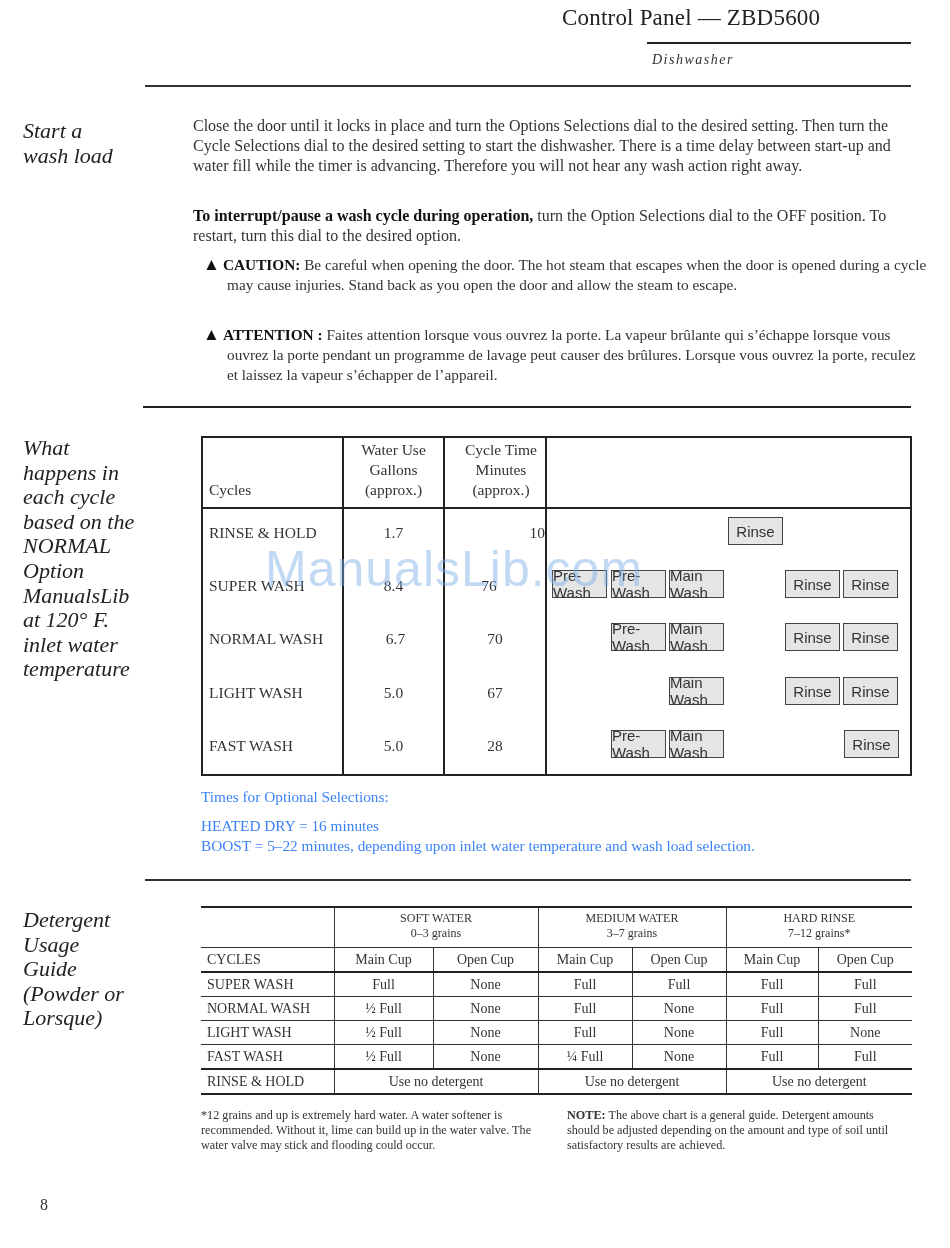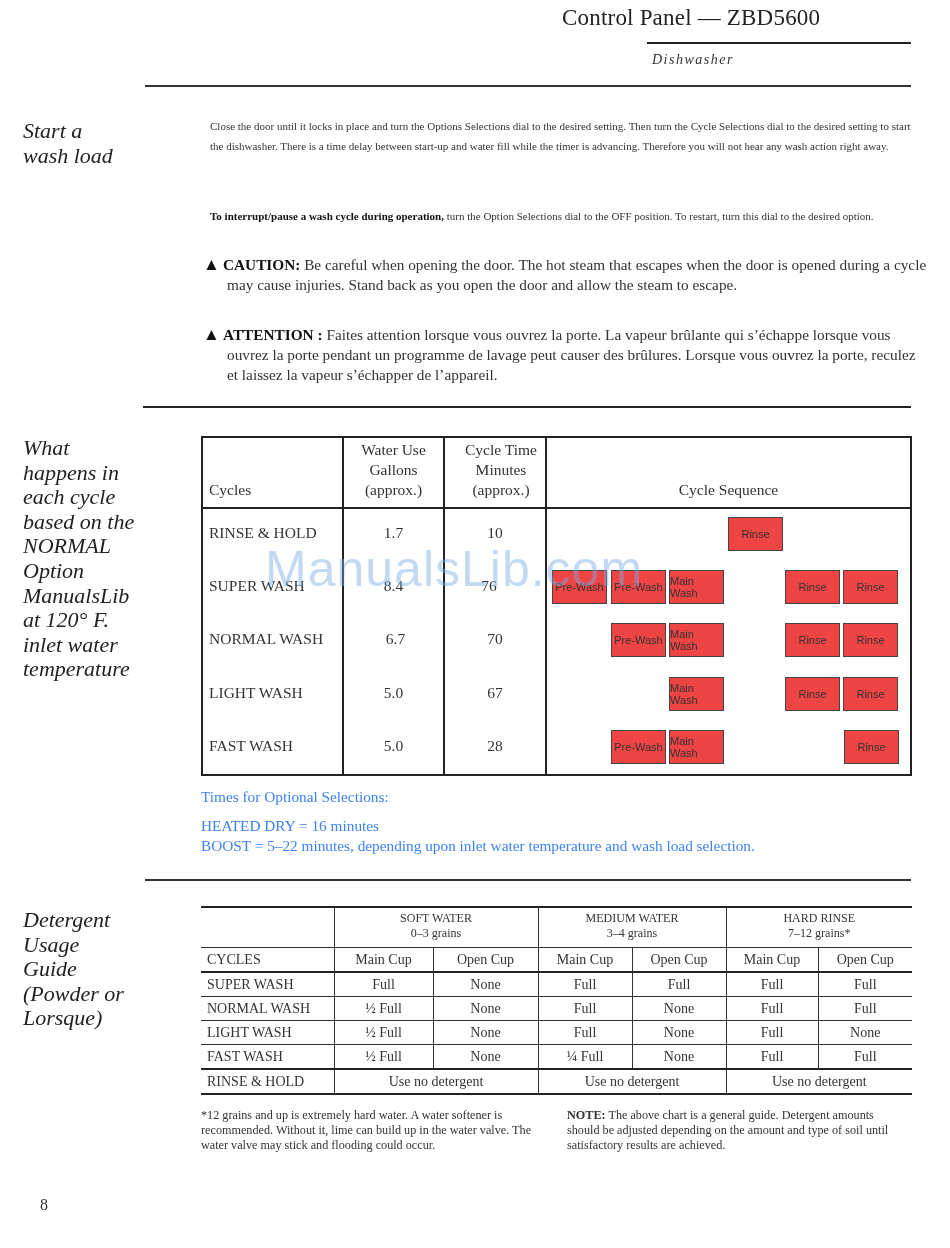--- a/index.html
+++ b/index.html
@@ -7,35 +7,35 @@
          font-family: "Liberation Serif", "DejaVu Serif", serif; color: #222; }
   .abs { position: absolute; }
   .header-title { left: 562px; top: 5px; font-size: 23px; color: #222; letter-spacing: 0.2px; }
   .header-rule { left: 647px; top: 42px; width: 264px; height: 2px; background: #222; }
   .header-sub { left: 652px; top: 52px; font-size: 14px; font-style: italic; letter-spacing: 1.5px; color: #333; }
   .rule { height: 2px; background: #333; }
   .rule-top { left: 145px; top: 85px; width: 766px; }
   .rule-2 { left: 143px; top: 406px; width: 768px; height: 2px; background:#222; }
   .rule-3 { left: 145px; top: 879px; width: 766px; }
   .side-title { left: 23px; font-style: italic; font-size: 22px; line-height: 24.6px; color: #222; }
-  .para { left: 210px; font-size: 11px; line-height: 20px; color: #333; width: 712px; }
+  .para { left: 193px; font-size: 16px; line-height: 20px; color: #333; width: 712px; }
   .para b { color: #111; font-weight: bold; }
   .warn { left: 203px; font-size: 15.3px; line-height: 20px; color: #333; width: 700px; padding-left: 24px; text-indent: -24px; }
   .warn .tri { display: inline-block; width: 20px; text-indent: 0; font-size: 17px; color:#111; }
   .warn b { color: #111; }
 
   
   .cycle-table { left: 201px; top: 436px; width: 711px; height: 340px; border: 2px solid #222; box-sizing: border-box; }
   .ct-vline { position: absolute; top: 0; bottom: 0; width: 2px; background: #222; }
   .ct-hline { position: absolute; left: 0; right: 0; height: 2px; background: #222; top: 69px; }
   .ct-head { position: absolute; font-size: 15.5px; line-height: 20px; color: #333; text-align: center; }
   .ct-cell { position: absolute; font-size: 15.5px; color: #333; }
-  .seq-box { position: absolute; height: 34px; border: 1.5px solid #444; box-sizing: border-box;
-             font-family: "Liberation Sans", "DejaVu Sans", sans-serif; font-size: 11px; color: #333;
-             display: flex; align-items: center; justify-content: center; background: #ef4444; }
+  .seq-box { position: absolute; height: 28px; border: 1.5px solid #444; box-sizing: border-box;
+             font-family: "Liberation Sans", "DejaVu Sans", sans-serif; font-size: 15px; color: #333;
+             display: flex; align-items: center; justify-content: center; background: #e5e5e5; }
   .watermark { left: 265px; top: 540px; font-family: "Liberation Sans", "DejaVu Sans", sans-serif;
                font-weight: normal; font-size: 50px; color: rgba(120,170,230,0.45); letter-spacing: 1px; }
   .opt-text { left: 201px; font-size: 15.3px; color: #3b82f6; line-height: 20px; }
 
   
   .det-table { position: absolute; left: 201px; top: 906px; width: 711px; border-collapse: collapse; }
   .det-table td { border: 1px solid #333; text-align: center; font-size: 14px; color: #333; height: 23px; padding: 0; }
   .det-table td.lbl { text-align: left; padding-left: 6px; }
   .det-table .grp { font-size: 12px; line-height: 14.5px; height: 36px; vertical-align: top; padding-top: 3px; }
   .det-table tr.top td { border-top: 2px solid #222; }
@@ -92,26 +92,25 @@
   <div class="ct-head" style="left:141px; width:99px; top:2px;">
     <div>Water Use</div>
     <div>Gallons</div>
     <div>(approx.)</div>
   </div>
   <div class="ct-head" style="left:242px; width:112px; top:2px;">
     <div>Cycle Time</div>
     <div>Minutes</div>
     <div>(approx.)</div>
   </div>
-  <div class="ct-head" style="left:344px; width:363px; top:42px;">Cycle Sequence</div>
 
   <div id="cycle-rows">
       <div class="ct-cell" style="left: 6px; top: 86px;">RINSE &amp; HOLD</div>
       <div class="ct-cell" style="left: 141px; width: 99px; text-align: center; top: 86px;">1.7</div>
-      <div class="ct-cell" style="left: 242px; width: 100px; text-align: center; top: 86px;">10</div>
+      <div class="ct-cell" style="left: 242px; width: 100px; text-align: right; top: 86px;">10</div>
       <div class="seq-box" style="left: 525px; width: 55px; top: 79px;">Rinse</div>
       <div class="ct-cell" style="left: 6px; top: 139px;">SUPER WASH</div>
       <div class="ct-cell" style="left: 141px; width: 99px; text-align: center; top: 139px;">8.4</div>
       <div class="ct-cell" style="left: 242px; width: 88px; text-align: center; top: 139px;">76</div>
       <div class="seq-box" style="left: 349px; width: 55px; top: 132px;">Pre-Wash</div>
       <div class="seq-box" style="left: 408px; width: 55px; top: 132px;">Pre-Wash</div>
       <div class="seq-box" style="left: 466px; width: 55px; top: 132px;">Main Wash</div>
       <div class="seq-box" style="left: 582px; width: 55px; top: 132px;">Rinse</div>
       <div class="seq-box" style="left: 640px; width: 55px; top: 132px;">Rinse</div>
       <div class="ct-cell" style="left: 6px; top: 192px;">NORMAL WASH</div>
@@ -164,21 +163,21 @@
   </colgroup>
   <tbody>
       <tr class="top">
     <td style="border-left:none"></td>
     <td colspan="2" class="grp">
       <div>SOFT WATER</div>
       <div>0–3 grains</div>
     </td>
     <td colspan="2" class="grp">
       <div>MEDIUM WATER</div>
-      <div>3–4 grains</div>
+      <div>3–7 grains</div>
     </td>
     <td colspan="2" class="grp" style="border-right:none">
       <div>HARD RINSE</div>
       <div>7–12 grains*</div>
     </td>
   </tr>
   <tr>
     <td class="lbl" style="border-left:none">CYCLES</td>
     <td>Main Cup</td>
     <td>Open Cup</td>

